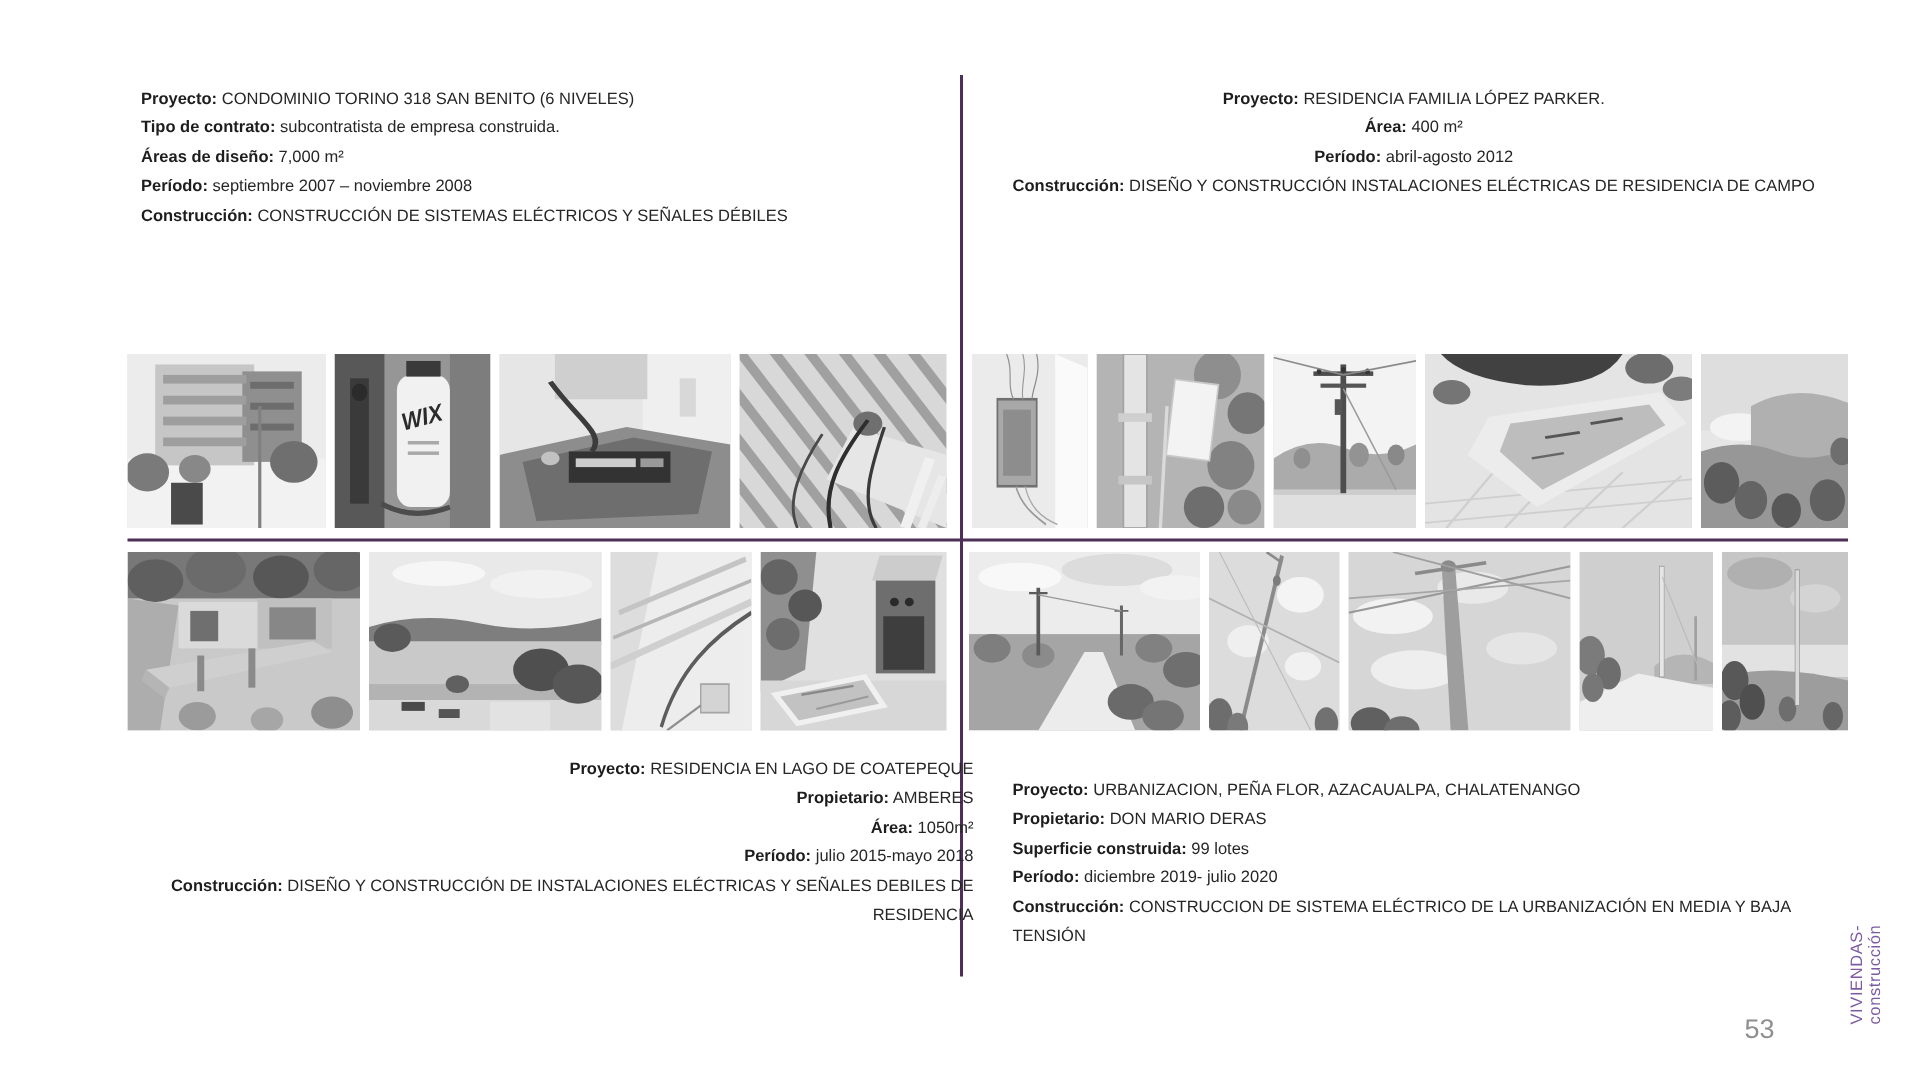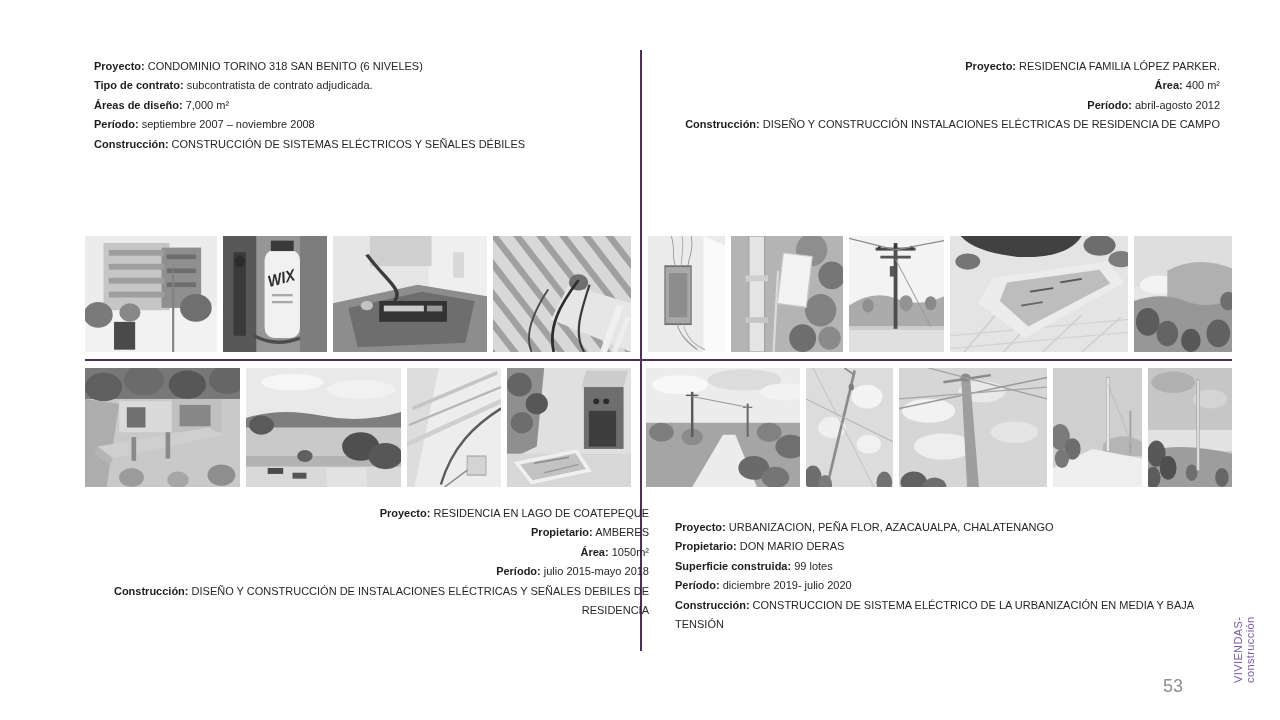--- a/index.html
+++ b/index.html
@@ -7,21 +7,21 @@
   .page{position:relative;width:1280px;height:720px;background:#fff;overflow:hidden;}
 
   .vline{position:absolute;left:640px;top:50px;width:2px;height:601px;background:var(--accent,#4e2f58);}
   .hline{position:absolute;left:85px;top:359px;width:1147px;height:2px;background:var(--accent,#4e2f58);}
 
   .info{position:absolute;font-size:11px;color:#262626;}
   .info .line{line-height:19.4px;}
   .lbl{font-weight:bold;color:#1d1d1d;}
   .val{white-space:pre-wrap;}
   .tl{left:94px;top:57px;width:555px;text-align:left;}
-  .tr{right:60px;top:57px;width:555px;text-align:right;}
+  .tr{right:60px;top:57px;width:555px;text-align:center;}
   .bl{left:94px;top:504px;width:555px;text-align:right;}
   .br{right:60px;top:518px;width:545px;}
 
   .strip{position:absolute;display:flex;gap:6px;}
   #strip-0{left:85px;top:236px;height:116px;}
   #strip-1{left:648px;top:236px;height:116px;}
   #strip-2{left:85px;top:368px;height:119px;}
   #strip-3{left:646px;top:368px;height:119px;}
   .photo{height:100%;overflow:hidden;background:#ddd;}
   .photo svg{width:100%;height:100%;display:block;}
@@ -32,21 +32,21 @@
 </style>
 </head>
 <body>
 
 <div class="page">
   <div class="vline"></div>
   <div class="hline"></div>
 
   <section class="info tl">
     <div class="line"><span class="lbl">Proyecto:</span><span class="val"> CONDOMINIO TORINO 318 SAN BENITO (6 NIVELES)</span></div>
-    <div class="line"><span class="lbl">Tipo de contrato:</span><span class="val"> subcontratista de contrato adjudicada.</span></div>
+    <div class="line"><span class="lbl">Tipo de contrato:</span><span class="val"> subcontratista de empresa construida.</span></div>
     <div class="line"><span class="lbl">Áreas de diseño:</span><span class="val"> 7,000 m²</span></div>
     <div class="line"><span class="lbl">Período:</span><span class="val"> septiembre 2007 – noviembre 2008</span></div>
     <div class="line"><span class="lbl">Construcción:</span><span class="val"> CONSTRUCCIÓN DE SISTEMAS ELÉCTRICOS Y SEÑALES DÉBILES</span></div>
   </section>
 
   <section class="info tr">
     <div class="line"><span class="lbl">Proyecto:</span><span class="val"> RESIDENCIA FAMILIA LÓPEZ PARKER.</span></div>
     <div class="line"><span class="lbl">Área:</span><span class="val"> 400 m²</span></div>
     <div class="line"><span class="lbl">Período:</span><span class="val"> abril-agosto 2012</span></div>
     <div class="line"><span class="lbl">Construcción:</span><span class="val"> DISEÑO Y CONSTRUCCIÓN INSTALACIONES ELÉCTRICAS DE RESIDENCIA DE CAMPO</span></div>

